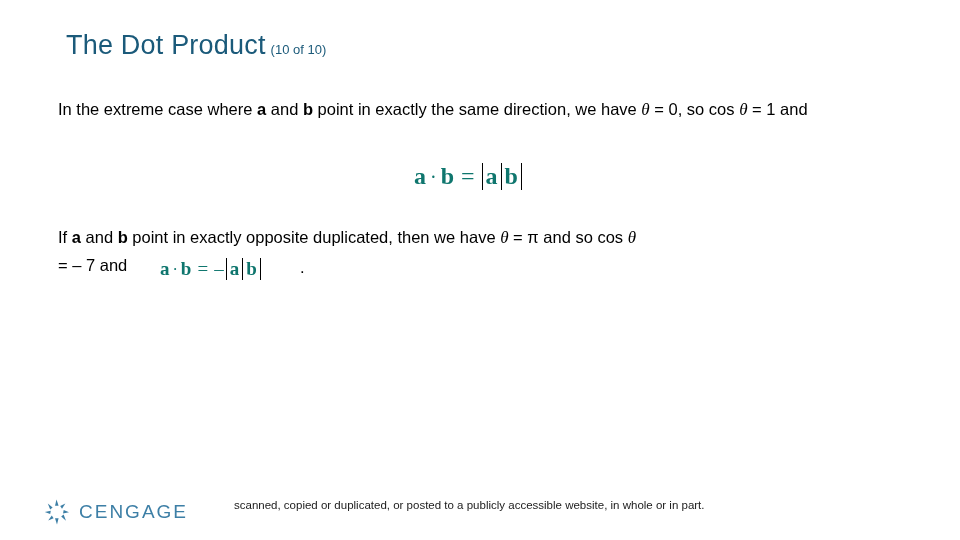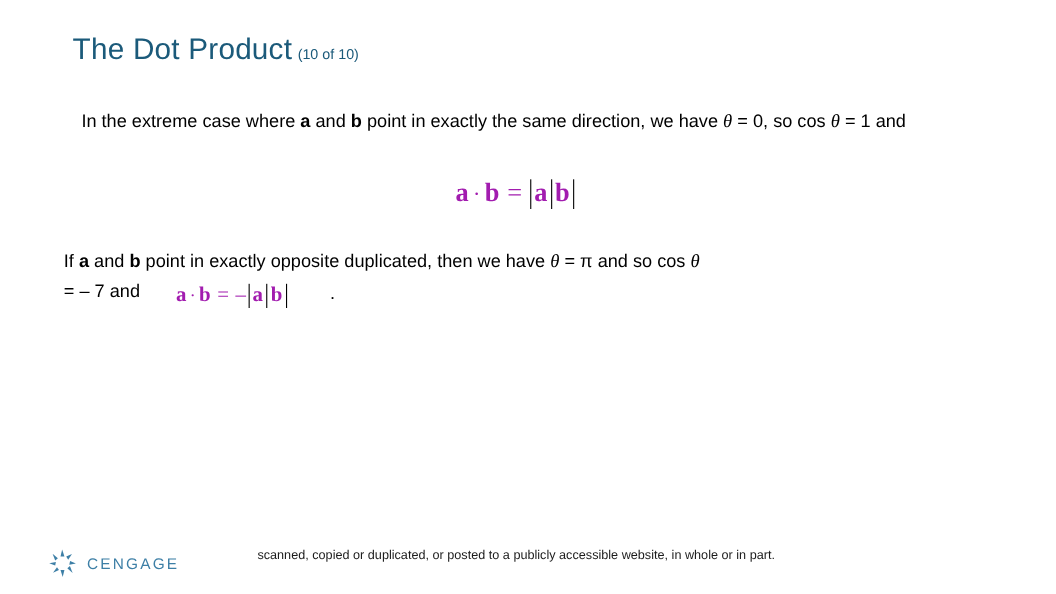--- a/index.html
+++ b/index.html
@@ -40,21 +40,20 @@
   .body-text {
     position: absolute;
     color: #000000;
     font-size: 16.5px;
     line-height: 1.62;
   }
   .p1 {
     left: 58px;
     top: 96px;
     width: 860px;
-    margin-left: 16px;
   }
   .p2 {
     left: 58px;
     top: 224px;
     width: 860px;
   }
   .bold { font-weight: bold; }
   .ital { font-style: italic; font-family: "Liberation Serif", serif; font-size: 17px; }
 
   
@@ -63,21 +62,21 @@
     left: 414px;
     top: 163px;
   }
   .formula2 {
     position: absolute;
     left: 160px;
     top: 258px;
   }
   .math {
     font-family: "Liberation Serif", serif;
-    color: #a21caf;
+    color: #0f766e;
     white-space: nowrap;
   }
   .math .mb {
     font-weight: bold;
     font-family: "Liberation Serif", serif;
   }
   .f1 { font-size: 24px; }
   .f2 { font-size: 19px; }
 
   .bar {
@@ -114,21 +113,21 @@
     display: flex;
     align-items: center;
   }
   .logo-mark {
     width: 30px;
     height: 30px;
     position: relative;
     margin-right: 7px;
   }
   .logo-text {
-    font-size: 14px;
+    font-size: 19px;
     letter-spacing: 2px;
     color: #3d7fa6;
     font-family: "Liberation Sans", sans-serif;
   }
 </style>
 </head>
 <body>
 
 <div class="slide">
 

